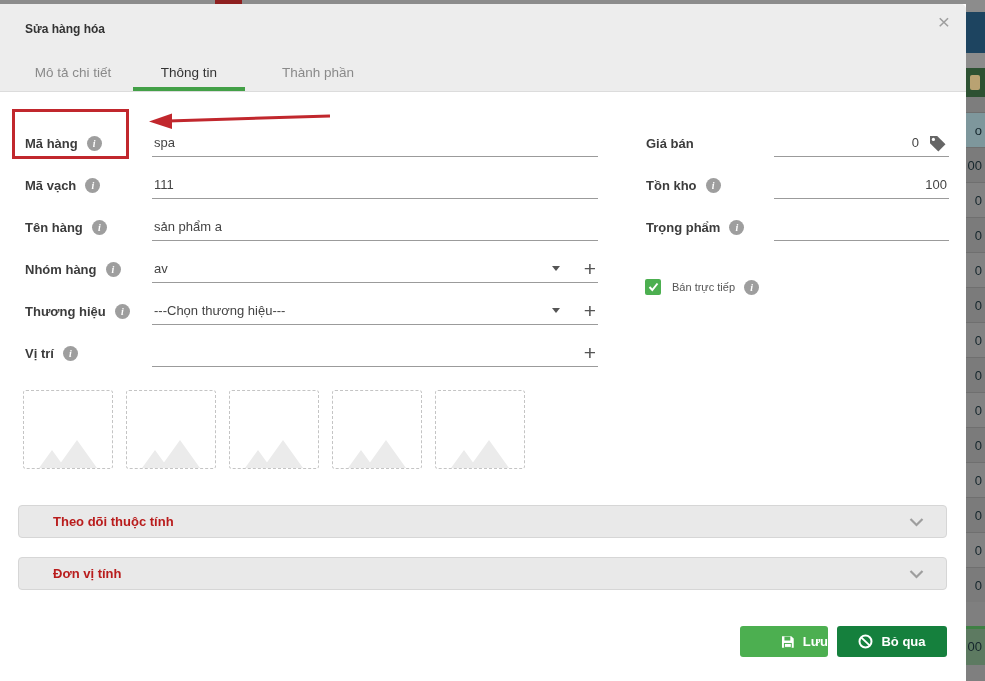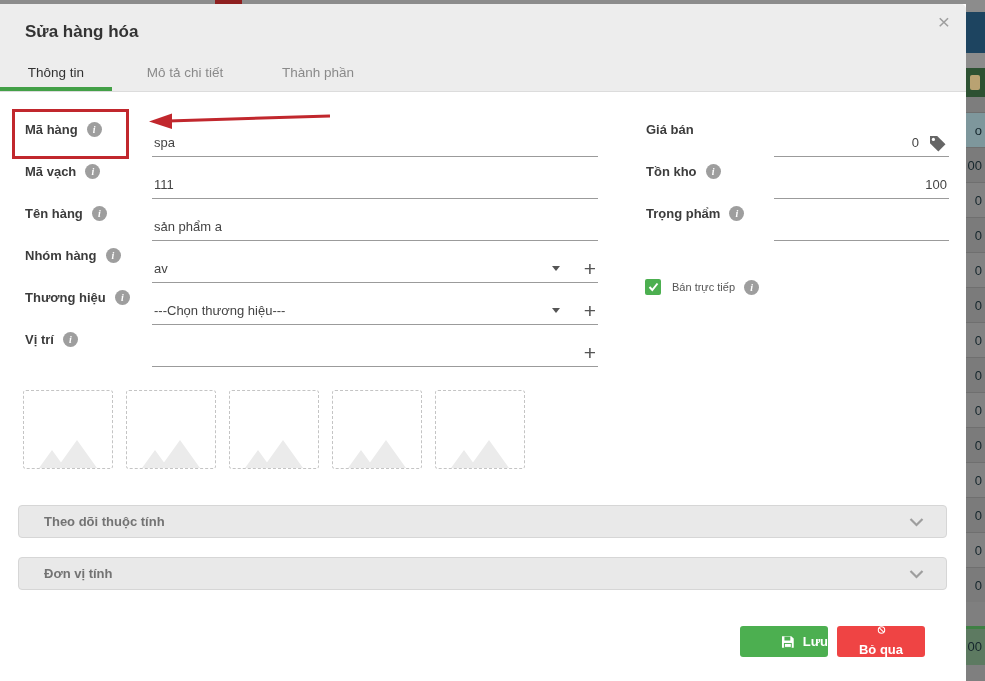--- a/index.html
+++ b/index.html
@@ -22,35 +22,35 @@
   .bd-row:nth-child(even) { background:#7b7b7b; }
   .bd-row-teal { background:#7e979c !important; }
   .bd-gray4 { height:24px; background:#7f7f7f; }
   .bd-greenline { height:3px; background:#3f8044; }
   .bd-greenrow { height:36px; background:#5d7a61; line-height:36px; text-align:right; padding-right:3px; font-size:13px; color:#15262c; }
   .bd-gray5 { height:16px; background:#7f7f7f; }
 
   
   .modal { position:absolute; left:0; top:4px; width:966px; height:677px; background:#fff; border-top-right-radius:5px; overflow:hidden; }
   .modal-header { position:absolute; left:0; top:0; width:100%; height:88px; background:#ededed; border-bottom:1px solid #dcdcdc; }
-  .modal-title { position:absolute; left:25px; top:18px; font-size:17px; font-weight:bold; color:#333; }
+  .modal-title { position:absolute; left:25px; top:18px; font-size:12px; font-weight:bold; color:#333; }
   .modal-close { position:absolute; right:10px; top:6px; width:24px; height:24px; font-size:21px; line-height:24px; text-align:center; color:#9e9e9e; cursor:pointer; }
 
   .tabs { position:absolute; left:0; bottom:0; height:31px; display:flex; }
   .tab { height:31px; line-height:25px; text-align:center; font-size:13.5px; color:#8a8a8a; cursor:pointer; }
   .tab1 { width:112px; }
   .tab2 { width:120px; margin-left:13px; }
   .tab3 { width:120px; margin-left:13px; }
   .tab.active { color:#333; border-bottom:4px solid #43a047; }
 
   
   .frow { position:absolute; height:42px; }
   .frow-left { left:25px; width:575px; }
   .frow-right { left:646px; width:303px; }
-  .flabel { position:absolute; left:0; top:0; height:42px; display:flex; font-size:13px; font-weight:bold; color:#3c3c3c; }
+  .flabel { position:absolute; left:0; top:0; height:42px; display:flex; align-items:center; font-size:13px; font-weight:bold; color:#3c3c3c; }
   .info-icon { display:inline-block; width:15px; height:15px; margin-left:9px; border-radius:50%; background:#9e9e9e; color:#fff; font-size:10px; font-weight:bold; line-height:15px; text-align:center; font-family:"Liberation Serif",serif; font-style:italic; }
   .ffield { position:absolute; top:0; height:35px; border-bottom:1px solid #9b9b9b;text-decoration:underline; }
   .ffield-left { left:127px; width:446px; }
   .ffield-right { left:128px; width:175px; }
   .fvalue { position:absolute; left:2px; bottom:6px; font-size:13px; color:#444; white-space:nowrap; }
   .fvalue-num { left:auto; right:2px; text-align:right; }
   .fvalue-price { right:30px; }
   .caret { position:absolute; right:38px; bottom:11px; width:0; height:0; border-left:4.5px solid transparent; border-right:4.5px solid transparent; border-top:5px solid #555; }
   .plus { position:absolute; right:2px; bottom:3px; font-size:21px; font-weight:400; color:#555; line-height:20px; cursor:pointer; }
   .tag-icon { position:absolute; right:2px; bottom:4px; }
@@ -62,27 +62,27 @@
   
   .check-row { position:absolute; left:645px; top:271px; height:24px; display:flex; align-items:center; }
   .checkbox { width:16px; height:16px; background:#4caf50; border-radius:2px; display:inline-flex; align-items:center; justify-content:center; cursor:pointer; }
   .check-label { margin-left:11px; font-size:11px; color:#555; }
 
   
   .img-box { position:absolute; top:386px; width:90px; height:79px; border:1px dashed #c4c4c4; border-radius:3px; display:flex; align-items:flex-end; justify-content:center; overflow:hidden; cursor:pointer; }
 
   
   .section { position:absolute; left:18px; width:929px; height:33px; background:#e9e9e9; border:1px solid #d6d6d6; border-radius:4px; display:flex; align-items:center; cursor:pointer; }
-  .section-label { margin-left:25px; font-size:13px; font-weight:bold; color:#737373; }
+  .section-label { margin-left:34px; font-size:13px; font-weight:bold; color:#b91c1c; }
   .section-chevron { position:absolute; right:22px; top:12px; }
 
   
   .btn { position:absolute; top:622px; height:31px; border:none; border-radius:3px; color:#fff; font-size:13px; font-weight:bold; font-family:inherit; display:flex; align-items:center; justify-content:center; gap:8px; cursor:pointer; }
   .btn-save { left:740px; width:88px; background:#4caf50;padding-left:41px; }
-  .btn-cancel { left:837px; width:88px; background:#ef4444;flex-direction:column; }
+  .btn-cancel { left:837px; width:110px; background:#15803d; }
 </style>
 </head>
 <body>
 
 <div id="page">
 
   <div class="backdrop-top">
     <div class="backdrop-top-red"></div>
   </div>
   <div class="backdrop-right">
@@ -114,22 +114,22 @@
     <div class="bd-block bd-greenrow">00</div>
     <div class="bd-block bd-gray5"></div>
   </div>
 
   <div class="modal">
 
     <div class="modal-header">
       <div class="modal-title">Sửa hàng hóa</div>
       <div class="modal-close">×</div>
       <div class="tabs">
+        <div class="tab tab2">Mô tả chi tiết</div>
         <div class="tab tab1 active">Thông tin</div>
-        <div class="tab tab2">Mô tả chi tiết</div>
         <div class="tab tab3">Thành phần</div>
       </div>
     </div>
 
     <div class="red-box"></div>
     <svg class="red-arrow" width="188" height="20">
       <line x1="184" y1="6" x2="22" y2="11" stroke="#c1272d" stroke-width="3"></line>
       <polygon points="3,11.5 26,3.5 26,19" fill="#c1272d"></polygon>
     </svg>
 

